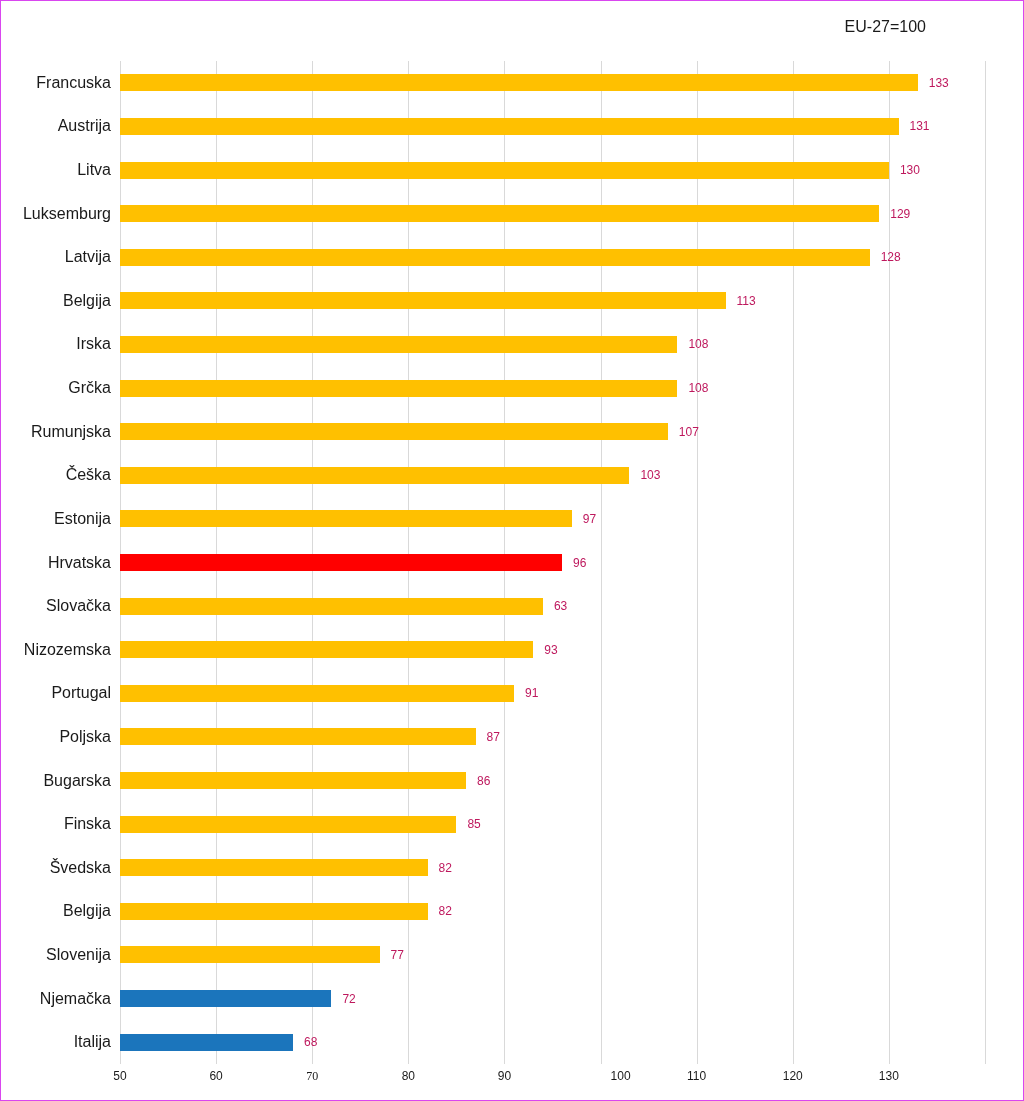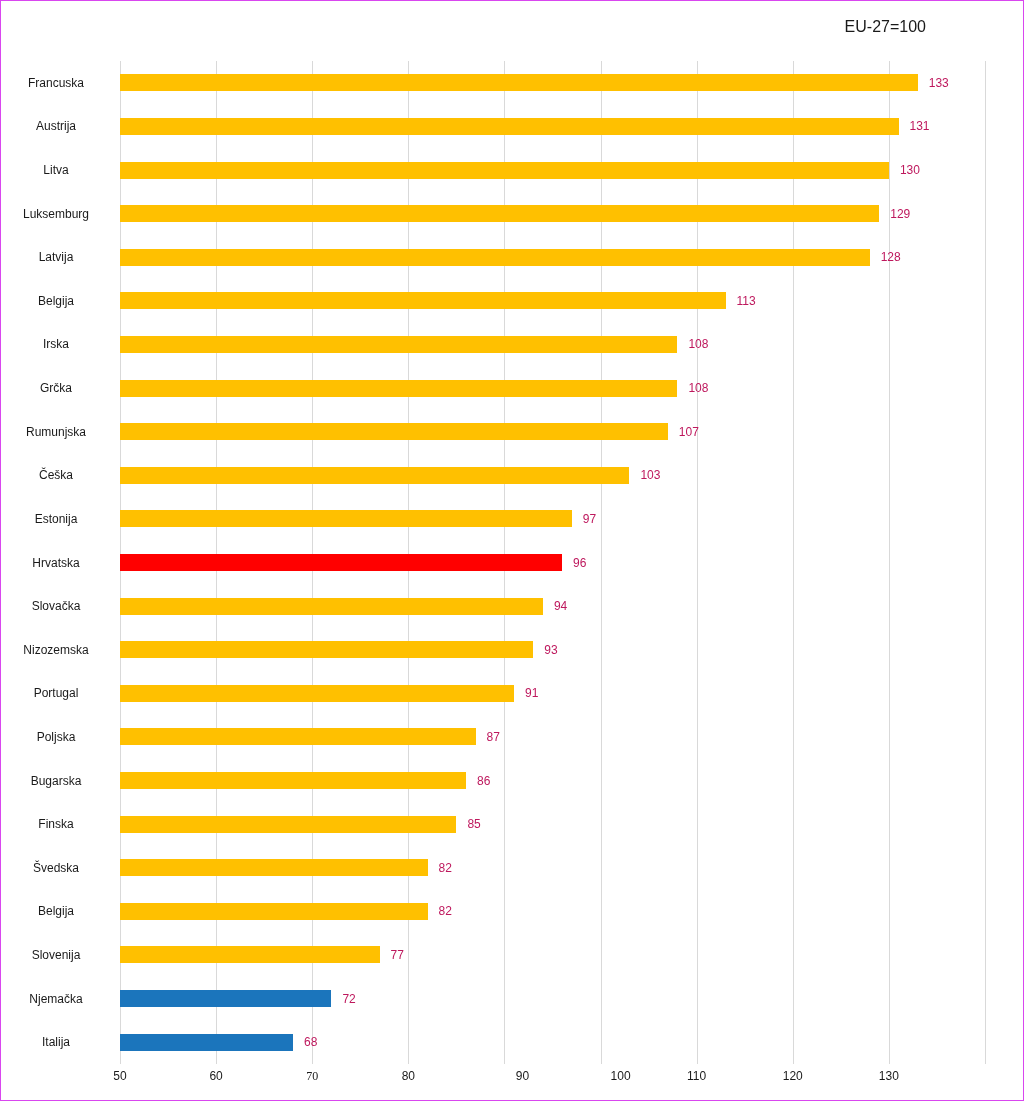--- a/index.html
+++ b/index.html
@@ -47,22 +47,22 @@
     display: flex;
     flex-direction: column;
   }
   .bar-row {
     flex: 1 1 0;
     display: flex;
     align-items: center;
   }
   .cat-label {
     flex: 0 0 110px;
-    text-align: center;
-    font-size: 12px;
+    text-align: right;
+    font-size: 16px;
     color: #1a1a1a;
     white-space: nowrap;
   }
   .bar-track {
     margin-left: 9px;
     display: flex;
     align-items: center;
   }
   .bar {
     height: 17px;
@@ -187,21 +187,21 @@
         <div class="cat-label">Hrvatska</div>
         <div class="bar-track">
           <div class="bar" style="width: 442.111px; background: rgb(255, 0, 0);"></div>
           <div class="value-label">96</div>
         </div>
       </div>
       <div class="bar-row">
         <div class="cat-label">Slovačka</div>
         <div class="bar-track">
           <div class="bar" style="width: 422.889px; background: rgb(255, 192, 0);"></div>
-          <div class="value-label">94</div>
+          <div class="value-label">63</div>
         </div>
       </div>
       <div class="bar-row">
         <div class="cat-label">Nizozemska</div>
         <div class="bar-track">
           <div class="bar" style="width: 413.278px; background: rgb(255, 192, 0);"></div>
           <div class="value-label">93</div>
         </div>
       </div>
       <div class="bar-row">
@@ -266,20 +266,20 @@
           <div class="bar" style="width: 173px; background: rgb(27, 117, 188);"></div>
           <div class="value-label">68</div>
         </div>
       </div>
     </div>
   <div id="x-axis">
       <div class="x-tick" style="left: 119px;">50</div>
       <div class="x-tick" style="left: 215.111px;">60</div>
       <div class="x-tick" style="left: 311.222px; font-family: Liberation Serif, serif;">70</div>
       <div class="x-tick" style="left: 407.333px;">80</div>
-      <div class="x-tick" style="left: 503.444px; margin-left: 18px;">90</div>
+      <div class="x-tick" style="left: 503.444px;">90</div>
       <div class="x-tick" style="left: 599.556px; margin-left: 20px;">100</div>
       <div class="x-tick" style="left: 695.667px;">110</div>
       <div class="x-tick" style="left: 791.778px;">120</div>
       <div class="x-tick" style="left: 887.889px;">130</div>
       <div class="x-tick" style="left: 1032px; text-align: center;">140</div>
     </div>
 </div>
 
 </body></html>

